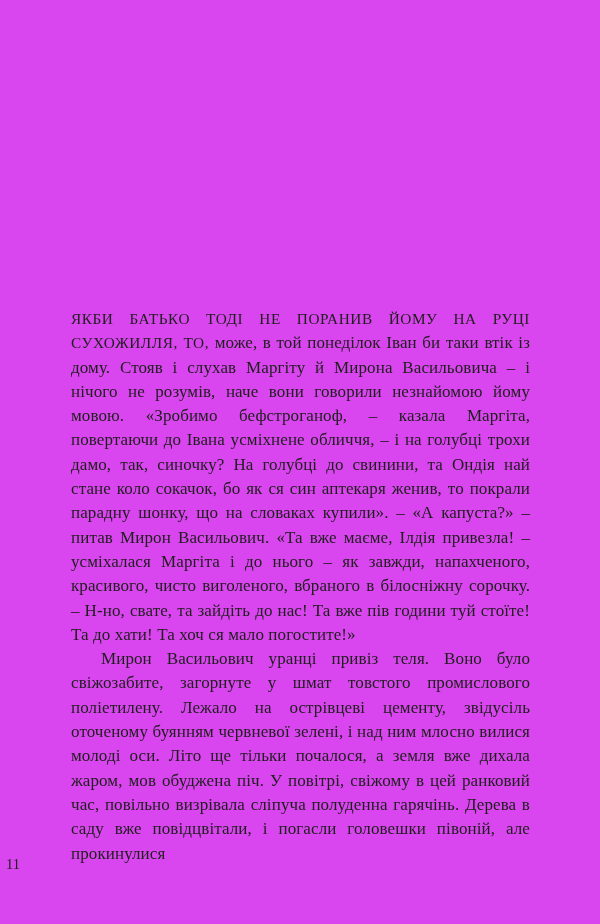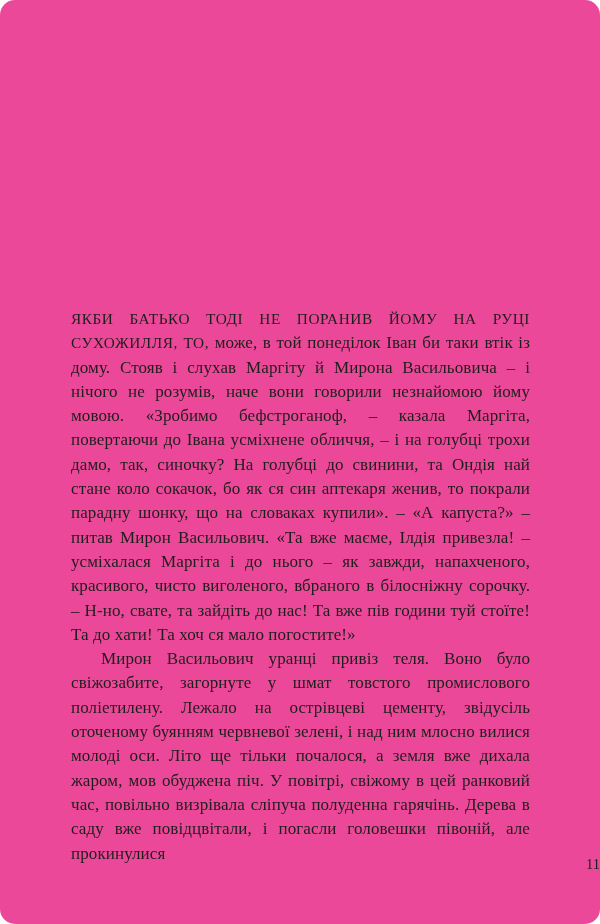--- a/index.html
+++ b/index.html
@@ -11,22 +11,21 @@
     height: 924px;
     background: #fdfdfb;
     position: relative;
     font-family: "Liberation Serif", "DejaVu Serif", serif;
     color: #1e1e1c;
     overflow: hidden;
   }
   .page {
     position: absolute;
     inset: 0;
-    background: #ec4899;
-    border-radius: 15px;
+    background: #d946ef;
   }
   .text-block {
     position: absolute;
     left: 71px;
     right: 70px;
     top: 307px;
     font-size: 17px;
     line-height: 24.3px;
     text-align: justify;
     letter-spacing: 0.1px;
@@ -40,21 +39,21 @@
   }
   .lead-caps {
     font-size: 15.3px;
     letter-spacing: 0.55px;
   }
   .page-number {
     position: absolute;
     left: 0;
     right: 0;
     top: 856px;
-    text-align: right;
+    text-align: left;
     font-size: 14.5px;
     color: #1e1e1c;
     padding-left: 6px;
   }
 </style>
 </head>
 <body>
 
 <div class="page">
 

